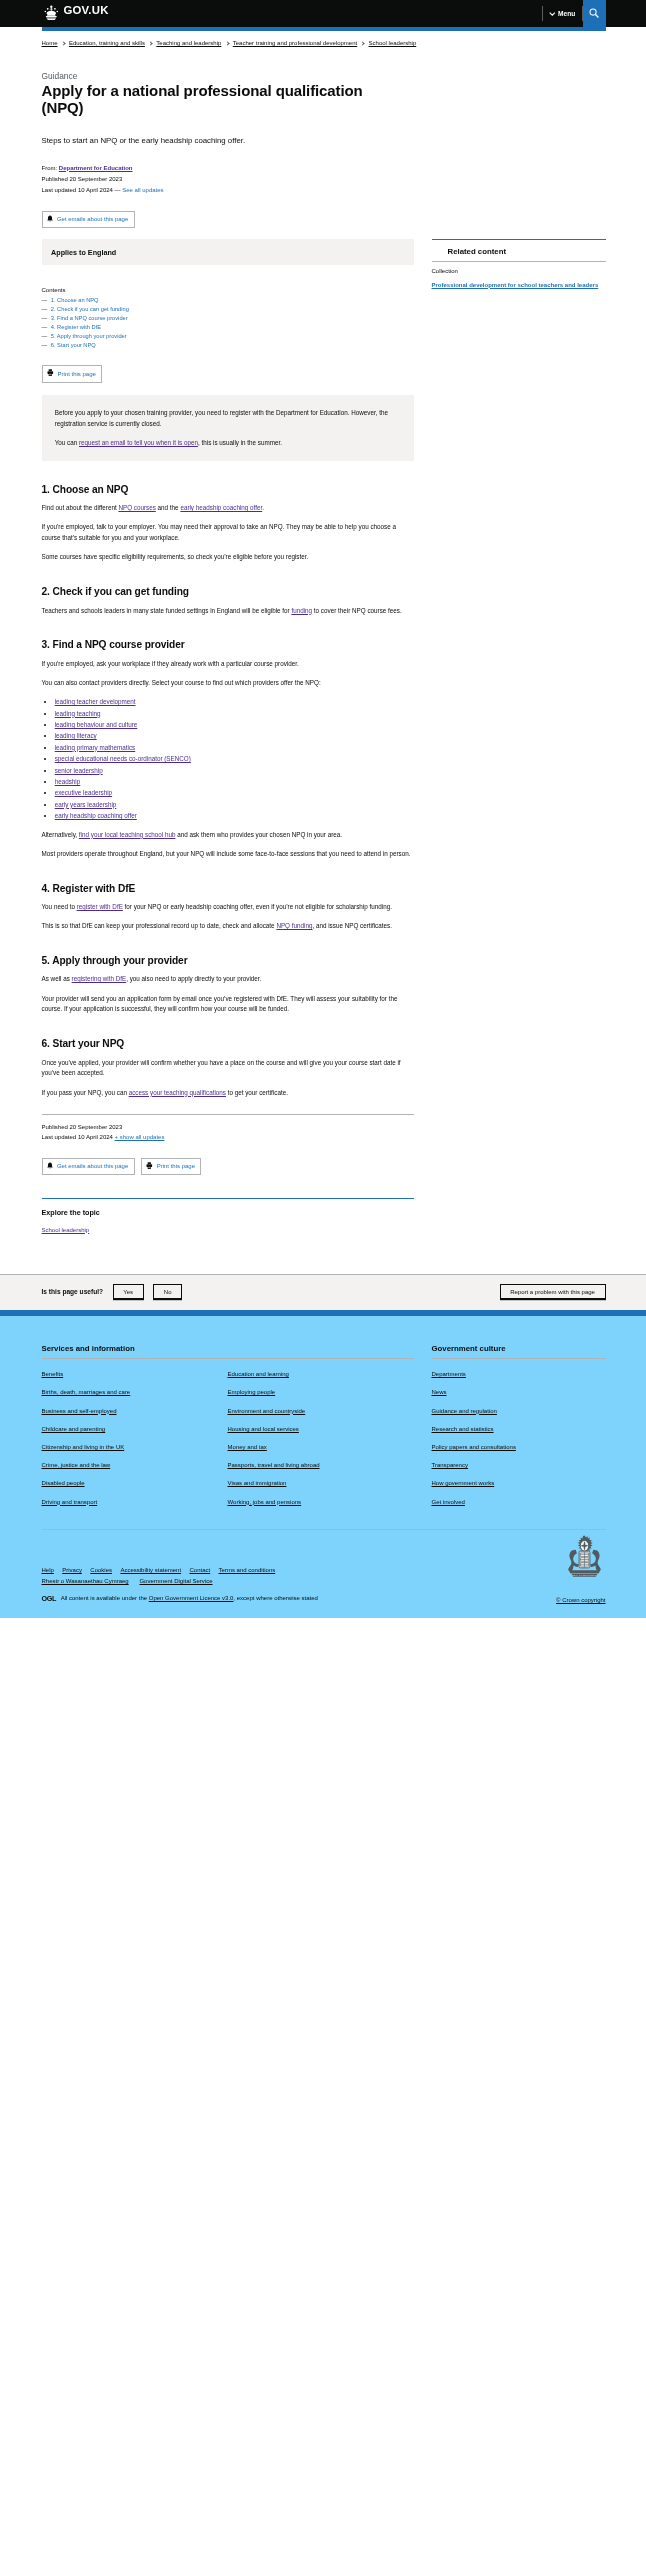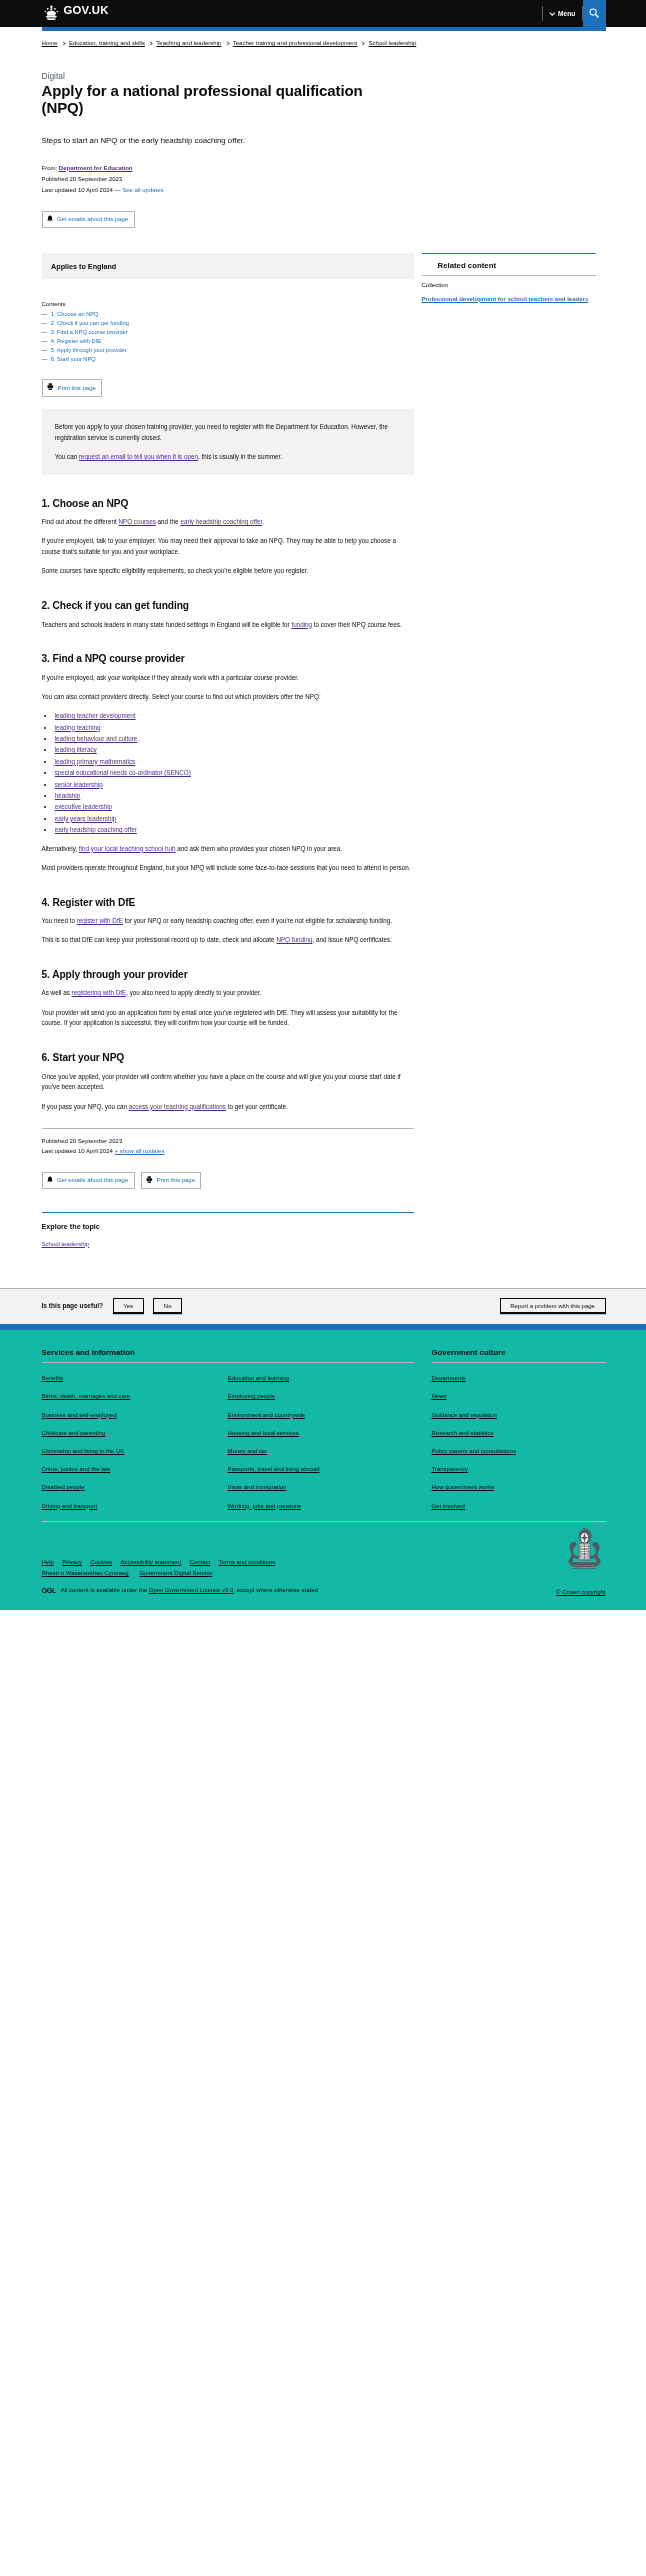--- a/index.html
+++ b/index.html
@@ -110,21 +110,21 @@
     border:0.6px solid #b1b4b6; background:#fff;
     padding: 3px 5.4px 3px 4.8px;
     font-size: 6px;
     color:#1d70b8;
     text-decoration:none; cursor:pointer;
     line-height:8.4px;
   }
   .btn-row { margin-top: 15px; display:flex; gap:6px; }
 
   
-  .cols { display:flex; gap: 8px; margin-top: 25px; }
+  .cols { display:flex; gap: 18px; margin-top: 11px; }
   .col-main { width: 372px; }
   .col-side { width: 174px; }
 
   .applies-box {
     background:#f3f2f1;
     padding: 8.4px 9.6px;
     font-size: 7.2px;
     font-weight: 700;
   }
 
@@ -183,33 +183,33 @@
   .feedback .q { font-size: 6.6px; font-weight:700; }
   .fb-btn {
     background:#f3f2f1; border:1.2px solid #0b0c0c;
     box-shadow: 0 1.2px 0 #0b0c0c;
     font-size: 6px; padding: 3.6px 9.6px; cursor:pointer;
     font-family:"Liberation Sans", sans-serif; color:#0b0c0c;
   }
   .fb-report { margin-left:auto; }
 
   
-  .footer { background:#14b8a6; border-top:6px solid #1d70b8; padding-top: 18px; padding-bottom: 15.6px; }
+  .footer { background:#7dd3fc; border-top:6px solid #1d70b8; padding-top: 28px; padding-bottom: 15.6px; }
   .footer-cols { display:flex; gap: 18px; }
   .f-col-left { width: 372px; }
   .f-col-right { width: 174px; }
   .footer h2 { font-size: 7.8px; font-weight:700; margin: 0 0 4.8px 0; }
   .footer hr { border:0; border-top:0.6px solid #b1b4b6; margin: 0 0 8.4px 0; }
   .f-links { display:flex; gap: 0; }
   .f-links ul { list-style:none; margin:0; padding:0; width: 50%; }
   .footer-right-list ul { width: 100%; }
   .f-links li { margin-bottom: 7.2px; }
   .f-links a { font-size: 6px; color:#0b0c0c; text-decoration:underline; }
 
-  .footer-meta { border-top:0.6px solid #b1b4b6; margin-top: 4px; padding-top: 37px; position:relative; }
+  .footer-meta { border-top:0.6px solid #b1b4b6; margin-top: 16px; padding-top: 37px; position:relative; }
   .meta-links { display:flex; flex-wrap:wrap; gap: 8.4px; margin-bottom: 5.4px; }
   .meta-links a { font-size:6px; color:#0b0c0c; text-decoration:underline; }
   .meta-links.second { margin-bottom: 9.6px; gap: 10.8px; }
   .ogl-row { display:flex; align-items:center; gap:4.8px; }
   .ogl-logo {
     font-size: 7.2px; font-weight: 800; letter-spacing:-0.4px;
     border:0; color:#0b0c0c; font-family:"Liberation Sans", sans-serif;
   }
   .ogl-text { font-size: 6px; color:#0b0c0c; }
   .ogl-text a { color:#0b0c0c; text-decoration:underline; }
@@ -289,21 +289,21 @@
         </li>
         <li>
           <a href="#">School leadership</a>
         </li>
       </ol>
   </nav>
 </div>
 
 <div class="wrap">
   <div class="title-block">
-    <p class="context">Digital</p>
+    <p class="context">Guidance</p>
     <h1 class="page-title">Apply for a national professional qualification (NPQ)</h1>
     <p class="lede">Steps to start an NPQ or the early headship coaching offer.</p>
   </div>
 
   <div class="metadata">
     <p class="row">
       <span>From:</span>
       <a class="org" href="#">Department for Education</a>
     </p>
     <p class="row">

